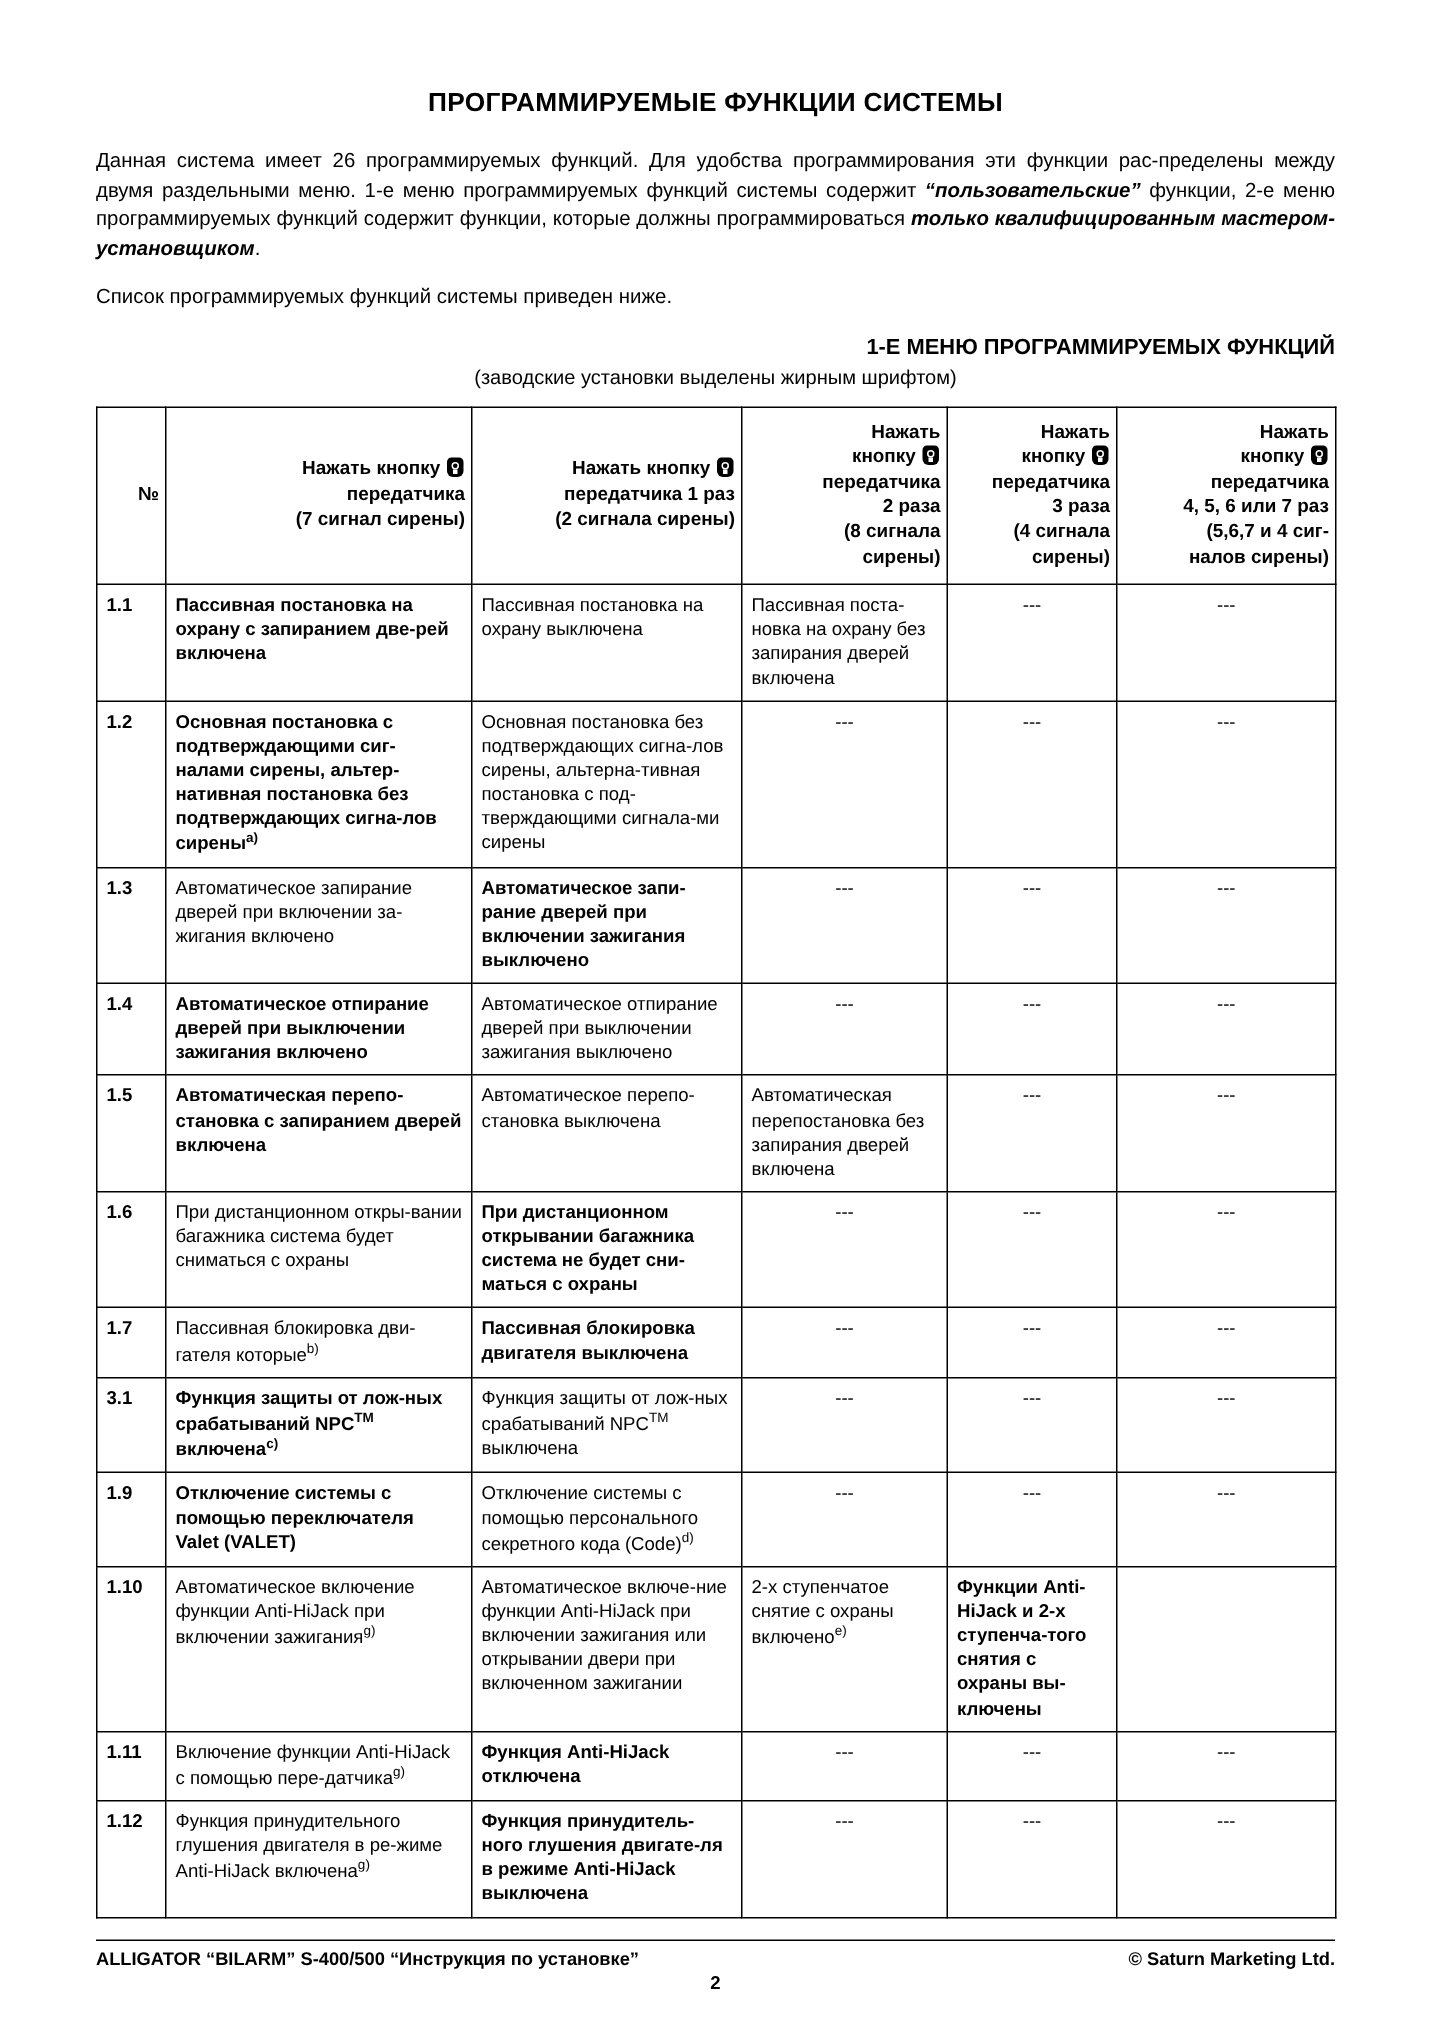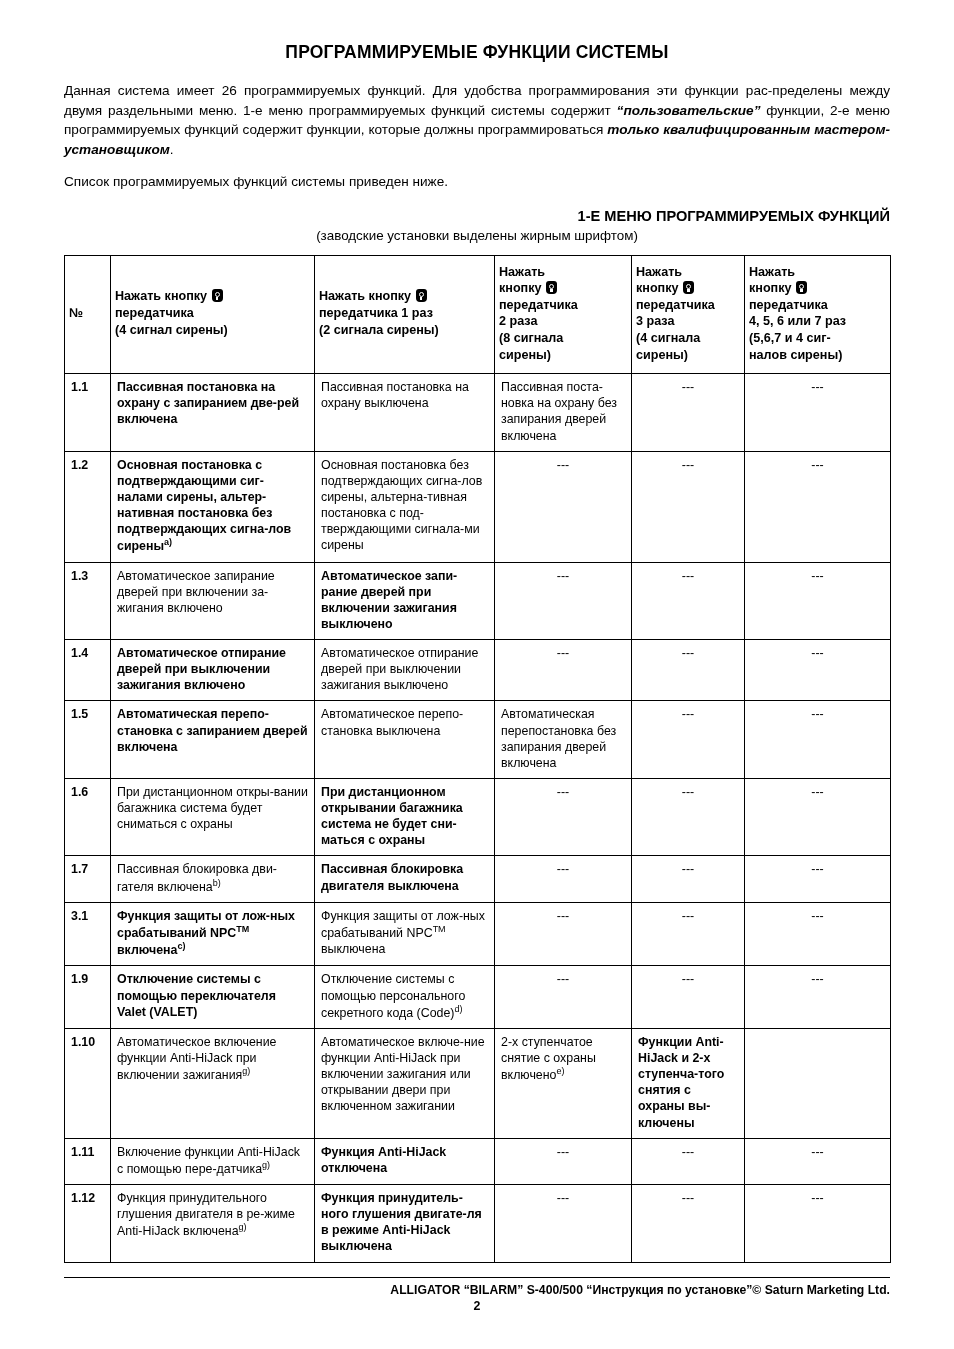--- a/index.html
+++ b/index.html
@@ -11,21 +11,21 @@
     width: 954px;
     min-height: 1349px;
     font-family: "Liberation Sans", sans-serif;
     color: #000000;
     -webkit-font-smoothing: antialiased;
   }
   .page {
     width: 954px;
     min-height: 1349px;
     box-sizing: border-box;
-    padding: 42px 64px 20px 64px;
+    padding: 58px 64px 20px 64px;
     position: relative;
   }
   h1.title {
     font-size: 17.5px;
     font-weight: bold;
     text-align: center;
     margin: 0 0 18px 0;
     letter-spacing: 0.2px;
   }
   p.intro {
@@ -58,21 +58,21 @@
     border: 1.6px solid #000;
   }
   table.fn th, table.fn td {
     border: 1px solid #000;
     vertical-align: top;
     padding: 5px 6px 7px 6px;
     font-size: 12.4px;
     line-height: 1.3;
   }
   table.fn thead th {
-    text-align: left;
+    text-align: right;
     font-weight: bold;
     vertical-align: middle;
     padding: 8px 4px 10px 4px;
     font-size: 12.6px;
     line-height: 1.32;
   }
   col.c0 { width: 46px; }
   col.c1 { width: 204px; }
   col.c2 { width: 180px; }
   col.c3 { width: 137px; }
@@ -116,21 +116,21 @@
     left: 4.3px; top: 7.5px;
     width: 2.4px; height: 3px;
     background: #fff;
   }
   .hdr-line { display: block; }
   footer.doc-footer {
     margin-top: 14px;
     border-top: 1.6px solid #000;
     padding-top: 5px;
     display: flex;
-    justify-content: flex-end;
+    justify-content: space-between;
     align-items: baseline;
     font-size: 12.2px;
     font-weight: bold;
   }
   .pagenum {
     text-align: center;
     font-size: 12.4px;
     font-weight: bold;
     margin-top: 2px;
   }
@@ -157,21 +157,21 @@
         <col class="c3">
         <col class="c4">
         <col class="c5">
     </colgroup>
     <thead>
       <tr>
         <th>№</th>
         <th>
           <span class="hdr-line"><span>Нажать кнопку</span> <span class="key"></span></span>
           <span class="hdr-line">передатчика</span>
-          <span class="hdr-line">(4 сигнал сирены)</span>
+          <span class="hdr-line">(7 сигнал сирены)</span>
         </th>
         <th>
           <span class="hdr-line"><span>Нажать кнопку</span> <span class="key"></span></span>
           <span class="hdr-line">передатчика 1 раз</span>
           <span class="hdr-line">(2 сигнала сирены)</span>
         </th>
         <th>
           <span class="hdr-line">Нажать</span>
           <span class="hdr-line"><span>кнопку</span> <span class="key"></span></span>
           <span class="hdr-line">передатчика</span>
@@ -248,21 +248,21 @@
         <td class="num">1.6</td>
         <td>При дистанционном откры-вании багажника система будет сниматься с охраны</td>
         <td class="b">При дистанционном открывании багажника система  не будет сни-маться с охраны</td>
         <td class="dash">---</td>
         <td class="dash">---</td>
         <td class="dash">---</td>
       </tr>
 
       <tr>
         <td class="num">1.7</td>
-        <td><span>Пассивная блокировка дви-гателя включена</span><span class="sup">b)</span></td>
+        <td><span>Пассивная блокировка дви-гателя которые</span><span class="sup">b)</span></td>
         <td class="b">Пассивная блокировка двигателя выключена</td>
         <td class="dash">---</td>
         <td class="dash">---</td>
         <td class="dash">---</td>
       </tr>
 
       <tr>
         <td class="num">3.1</td>
         <td class="b"><span>Функция защиты от лож-ных срабатываний NPC</span><span class="sup">TM</span> <span>включена</span><span class="sup">c)</span></td>
         <td><span>Функция защиты от лож-ных срабатываний NPC</span><span class="sup">TM</span> <span>выключена</span></td>

